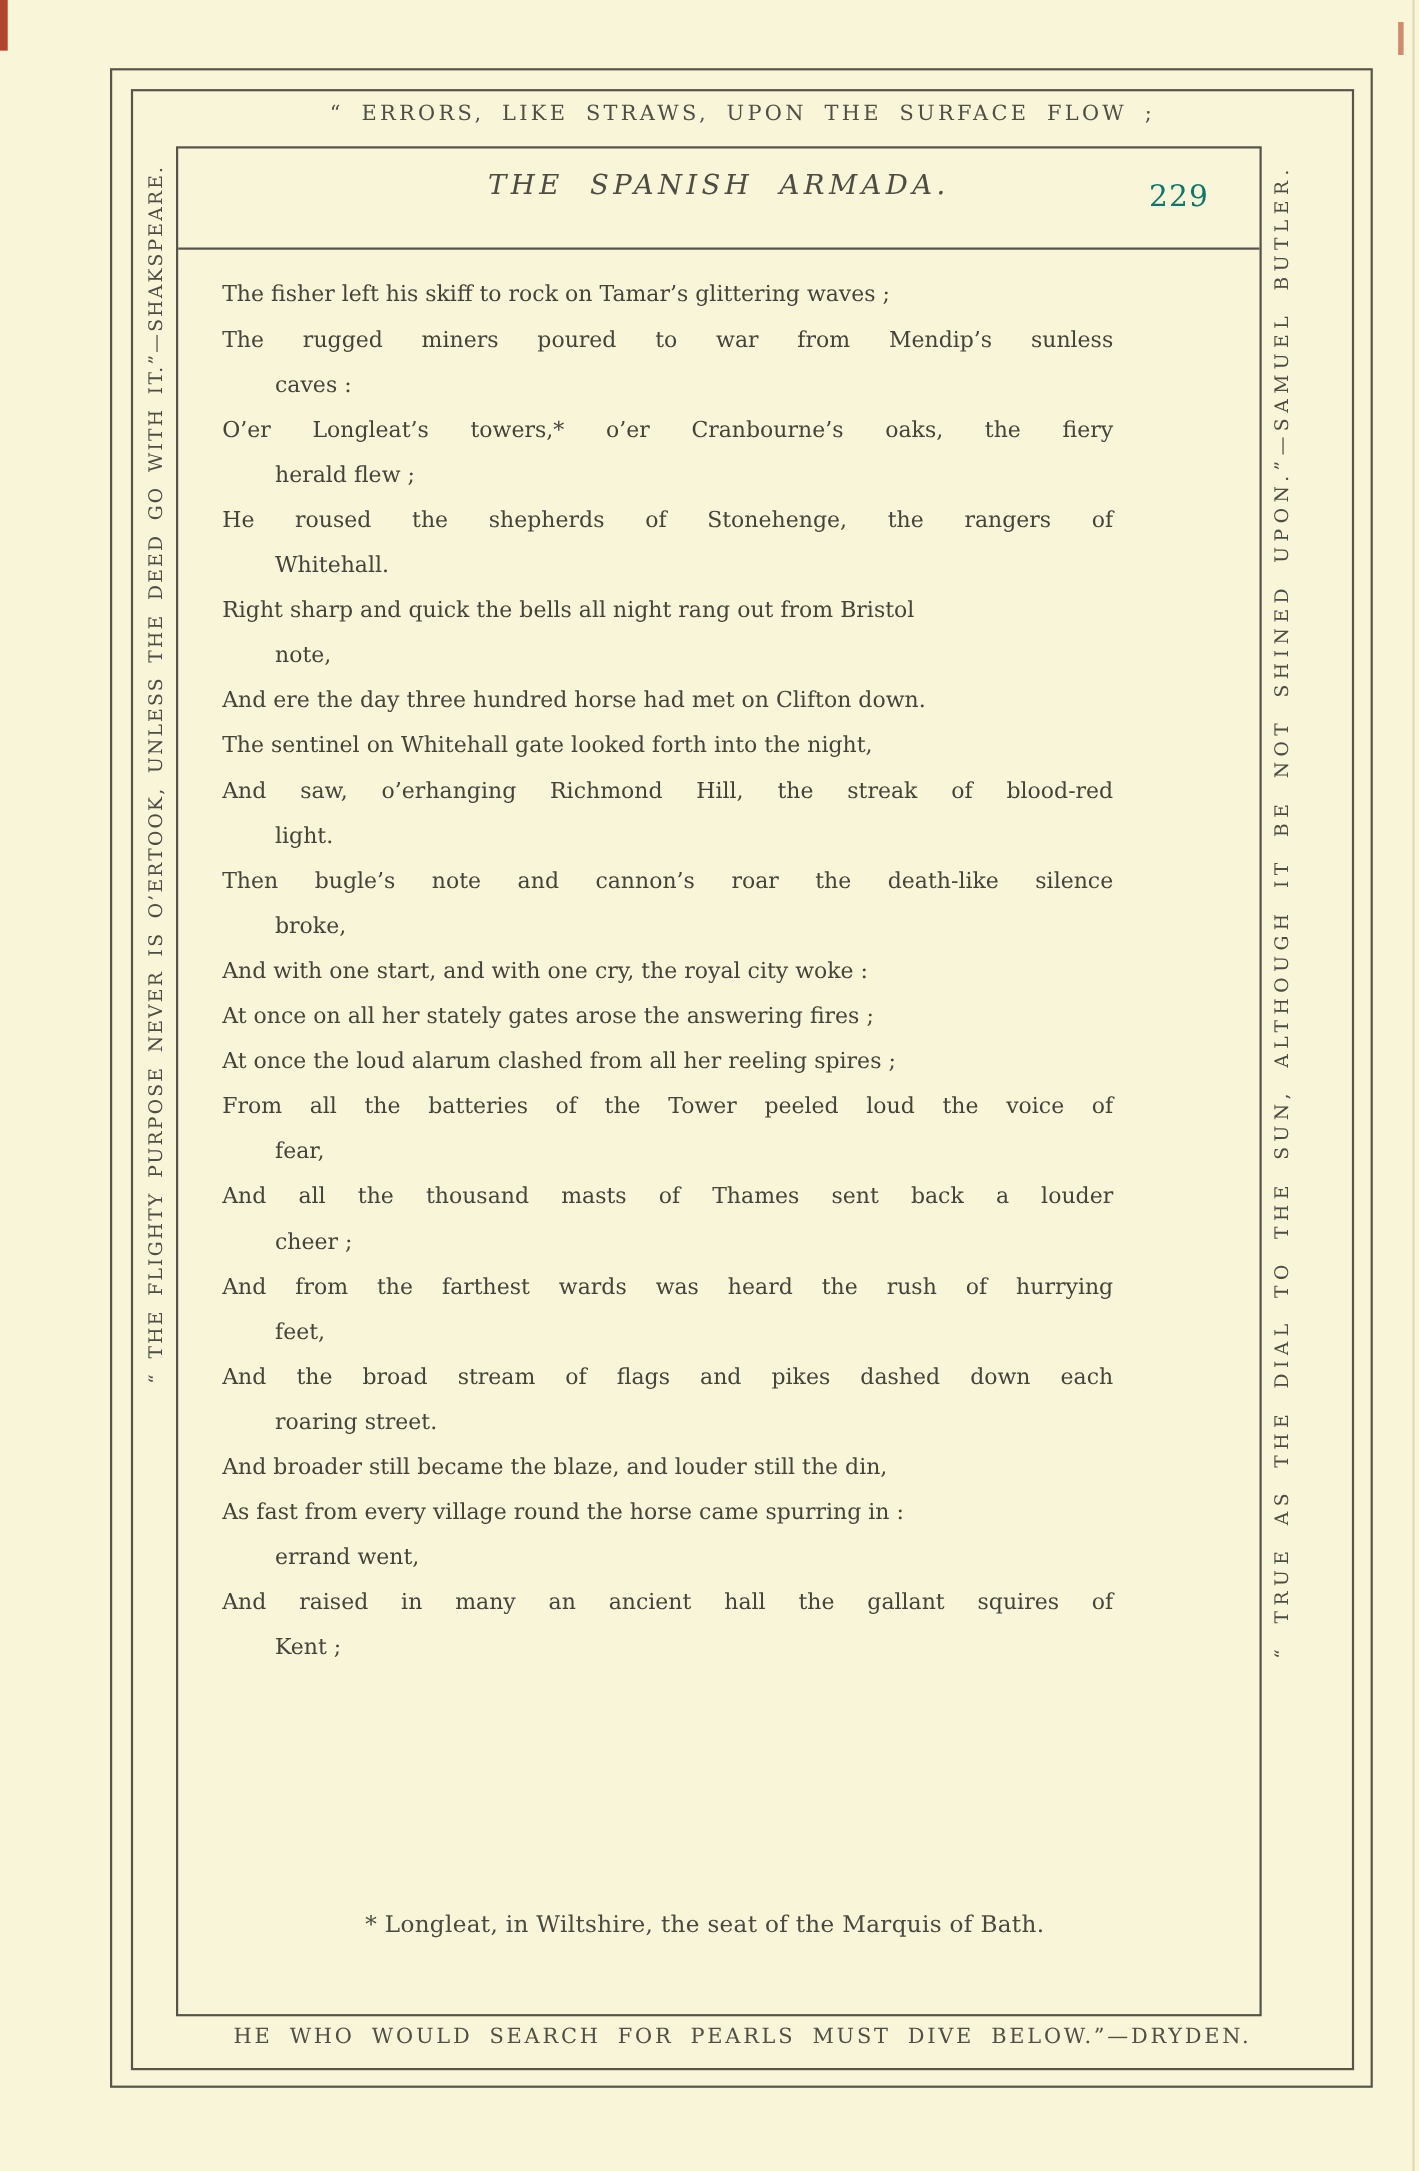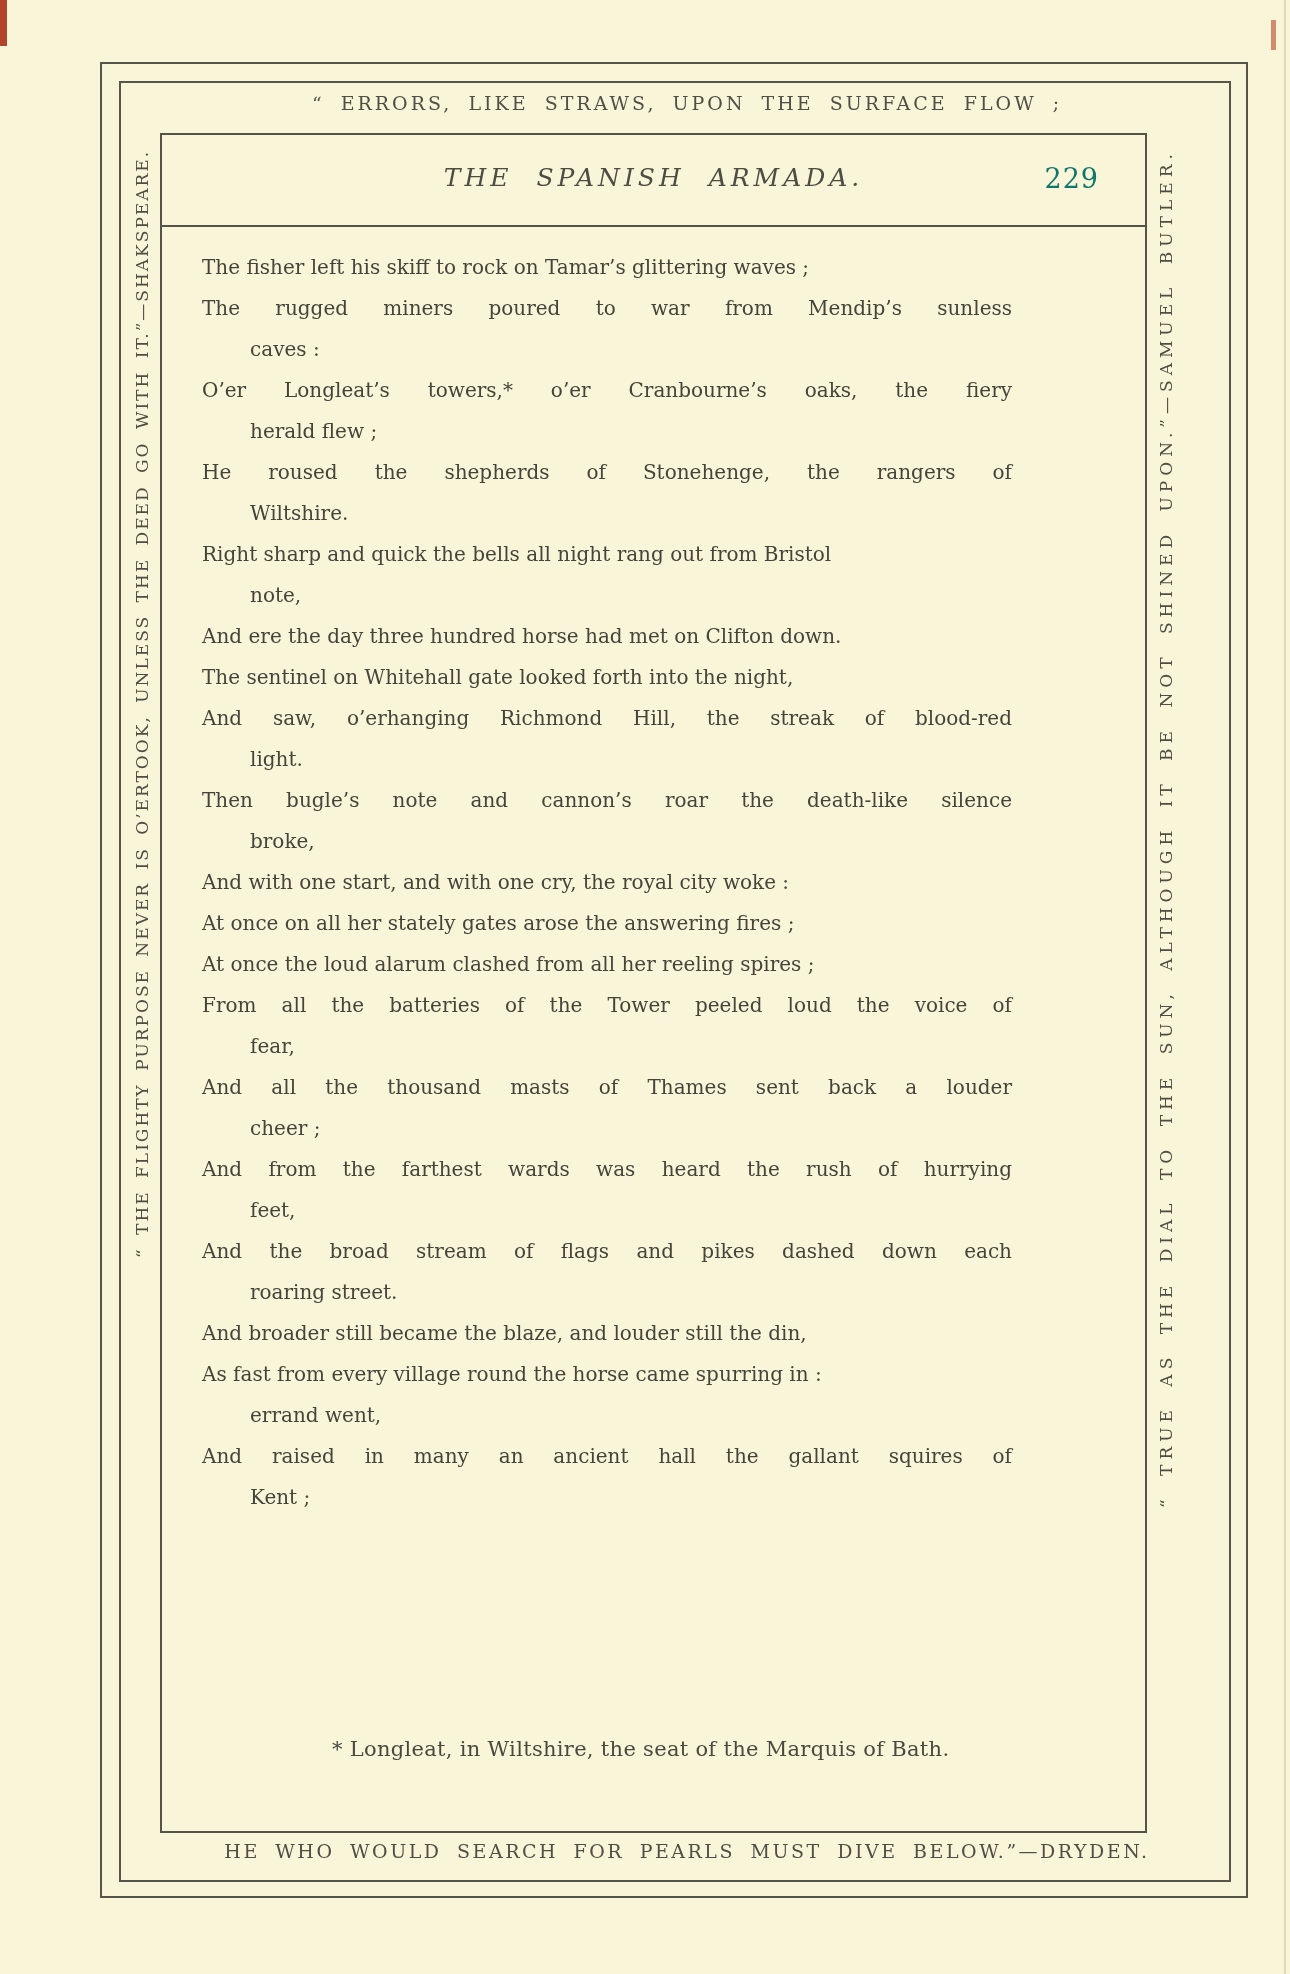--- a/index.html
+++ b/index.html
@@ -10,32 +10,31 @@
     color:#4a493f;
   }
   .rule-frame{position:absolute;box-sizing:border-box;border:2px solid #57554a;background:transparent;}
   .frame-outer{left:100px;top:62px;width:1148px;height:1836px;}
   .frame-mid{left:119px;top:81px;width:1112px;height:1801px;}
 
   .caption{
     position:absolute;left:119px;width:1112px;text-align:center;
     font-size:19px;letter-spacing:3px;word-spacing:7px;color:#504f45;
     white-space:nowrap;
-    padding-left:12px;
   }
   .caption-top{top:92px;}
   .caption-bottom{top:1840px;letter-spacing:2.5px;}
 
   .content-box{
     position:absolute;left:160px;top:133px;width:987px;height:1700px;
     box-sizing:border-box;border:2px solid #55534a;
   }
   .header{position:relative;height:90px;border-bottom:2px solid #55534a;}
   .page-title{
-    position:absolute;left:0;top:28px;width:100%;text-align:center;
+    position:absolute;left:0;top:18px;width:100%;text-align:center;
     font-style:italic;font-size:25px;letter-spacing:4px;word-spacing:12px;color:#4e4d43;
   }
   .page-number{
     position:absolute;right:46px;top:28px;font-size:27px;letter-spacing:1px;color:#0f766e;
   }
 
   .poem{margin:20px 133px 0 40px;}
   .poem-line{
     font-size:20px;line-height:41px;color:#45443a;white-space:nowrap;
   }
@@ -80,21 +79,21 @@
     <div class="page-title">THE SPANISH ARMADA.</div>
     <div class="page-number">229</div>
   </div>
   <div class="poem">
       <div class="poem-line">The fisher left his skiff to rock on Tamar’s glittering waves ;</div>
       <div class="poem-line justify">The rugged miners poured to war from Mendip’s sunless</div>
       <div class="poem-line indent">caves :</div>
       <div class="poem-line justify">O’er Longleat’s towers,* o’er Cranbourne’s oaks, the fiery</div>
       <div class="poem-line indent">herald flew ;</div>
       <div class="poem-line justify">He roused the shepherds of Stonehenge, the rangers of</div>
-      <div class="poem-line indent">Wiltshire.</div>
+      <div class="poem-line indent">Whitehall.</div>
       <div class="poem-line">Right sharp and quick the bells all night rang out from Bristol</div>
       <div class="poem-line indent">note,</div>
       <div class="poem-line">And ere the day three hundred horse had met on Clifton down.</div>
       <div class="poem-line">The sentinel on Whitehall gate looked forth into the night,</div>
       <div class="poem-line justify">And saw, o’erhanging Richmond Hill, the streak of blood-red</div>
       <div class="poem-line indent">light.</div>
       <div class="poem-line justify">Then bugle’s note and cannon’s roar the death-like silence</div>
       <div class="poem-line indent">broke,</div>
       <div class="poem-line">And with one start, and with one cry, the royal city woke :</div>
       <div class="poem-line">At once on all her stately gates arose the answering fires ;</div>

